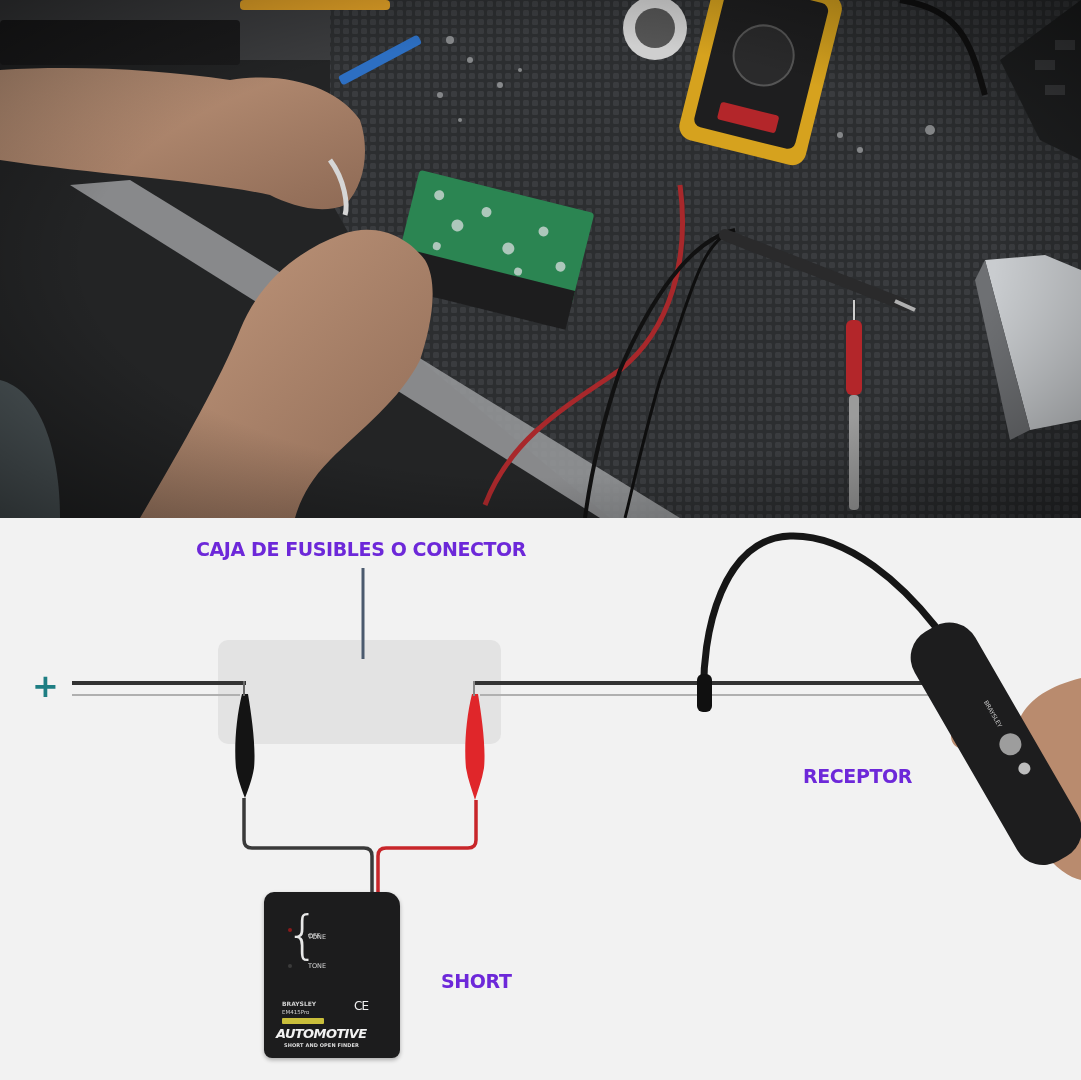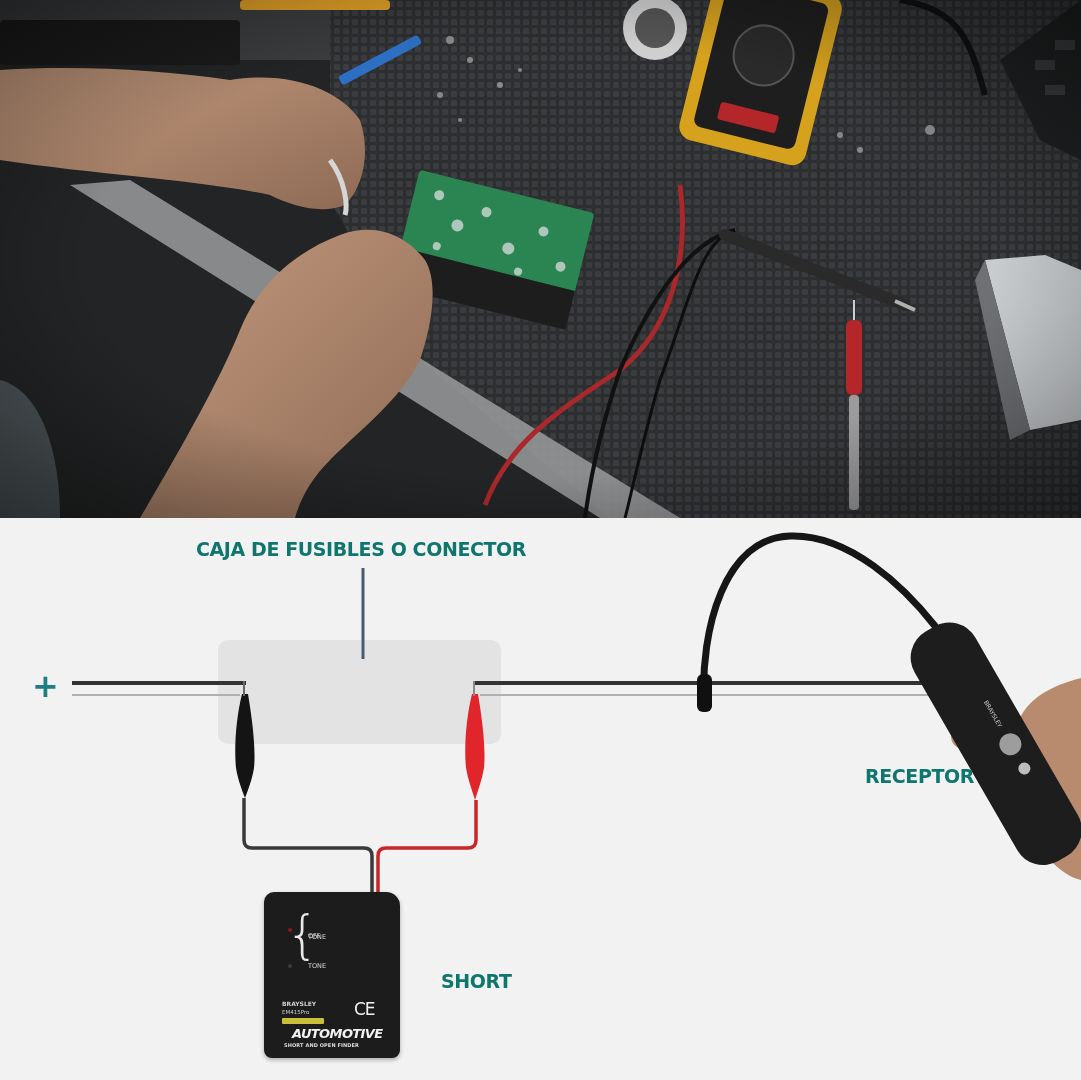--- a/index.html
+++ b/index.html
@@ -15,24 +15,24 @@
 
   
   .diagram {
     position: absolute; left: 0; top: 518px; width: 1081px; height: 562px;
     background: #f2f2f2;
   }
   .diagram svg.wires { position: absolute; left: 0; top: 0; }
 
   .label {
     position: absolute; font-family: "DejaVu Sans", sans-serif;
-    font-weight: 700; color: #0f766e; letter-spacing: -0.4px; white-space: nowrap;
+    font-weight: 700; color: #6d28d9; letter-spacing: -0.4px; white-space: nowrap;
   }
   .label-fuse { left: 196px; top: 20px; font-size: 19px; }
-  .label-receptor { left: 865px; top: 247px; font-size: 19px; }
+  .label-receptor { left: 803px; top: 247px; font-size: 19px; }
   .label-emisor { left: 441px; top: 452px; font-size: 19px; }
 
   .plus-sign {
     position: absolute; left: 32px; top: 152px; font-size: 32px; line-height: 32px;
     color: #1e7e83; font-weight: 700; font-family: "DejaVu Sans", sans-serif;
   }
 
   .fuse-box {
     position: absolute; left: 218px; top: 122px; width: 283px; height: 104px;
     background: #e3e3e3; border-radius: 10px;
@@ -49,22 +49,22 @@
     color: #e8e8e8; font-family: "DejaVu Sans", sans-serif; font-weight: 300;
   }
   .emitter .sw { position: absolute; left: 44px; font-size: 6.5px; color: #d8d8d8; font-family: "DejaVu Sans", sans-serif; }
   .emitter .sw.tone { top: 41px; } .emitter .sw.off { top: 40px; } .emitter .sw.cont { top: 70px; }
   .emitter .led { position: absolute; left: 24px; width: 4px; height: 4px; border-radius: 50%; }
   .emitter .led.red { top: 36px; background: #8a1a1a; }
   .emitter .led.green { top: 72px; background: #3b3b3b; }
   .emitter .brand { position: absolute; left: 18px; top: 108px; font-size: 6px; color: #cfcfcf; font-family: "DejaVu Sans", sans-serif; font-weight: 700; }
   .emitter .model { position: absolute; left: 18px; top: 117px; font-size: 5.5px; color: #cfcfcf; font-family: "DejaVu Sans", sans-serif; }
   .emitter .tag { position: absolute; left: 18px; top: 126px; width: 42px; height: 6px; background: #c9be3b; border-radius: 1px; }
-  .emitter .ce { position: absolute; left: 90px; top: 107px; font-size: 17px; color: #f0f0f0; font-family: "DejaVu Sans", sans-serif; font-weight: 400; letter-spacing: -1px; }
-  .emitter .auto { position: absolute; left: 28px; top: 134px; font-size: 13px; color: #f2f2f2; font-style: italic; font-weight: 700; font-family: "DejaVu Sans", sans-serif; letter-spacing: -0.6px; }
+  .emitter .ce { position: absolute; left: 90px; top: 107px; font-size: 12px; color: #f0f0f0; font-family: "DejaVu Sans", sans-serif; font-weight: 400; letter-spacing: -1px; }
+  .emitter .auto { position: absolute; left: 12px; top: 134px; font-size: 13px; color: #f2f2f2; font-style: italic; font-weight: 700; font-family: "DejaVu Sans", sans-serif; letter-spacing: -0.6px; }
   .emitter .sub { position: absolute; left: 20px; top: 150px; font-size: 5px; color: #dcdcdc; font-weight: 700; font-family: "DejaVu Sans", sans-serif; letter-spacing: 0.1px; }
 </style>
 </head>
 <body>
 
 <div class="photo">
   <svg width="1081" height="518" viewBox="0 0 1081 518">
     <defs>
       <pattern id="mat" width="9" height="9" patternUnits="userSpaceOnUse">
         <rect width="9" height="9" fill="#2c2e30"></rect>

